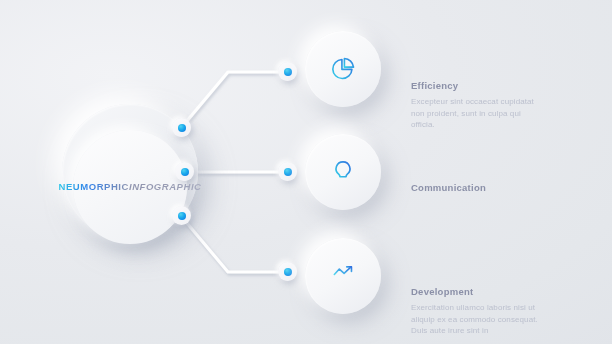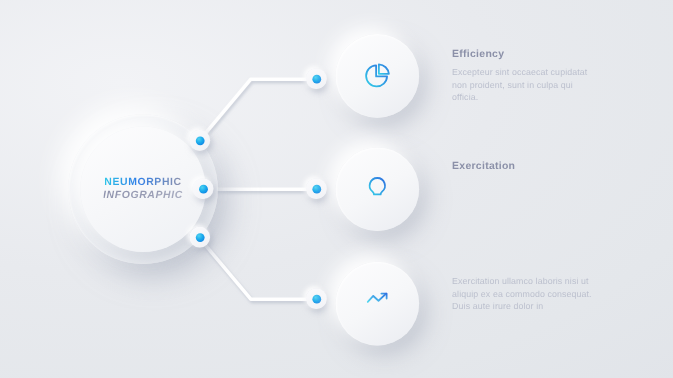--- a/index.html
+++ b/index.html
@@ -33,32 +33,32 @@
     border-radius: 50%;
     background: linear-gradient(145deg, #f7f8fa 0%, #eceef2 55%, #e4e7ec 100%);
     box-shadow:
       -10px -10px 22px rgba(255,255,255,0.95),
       10px 12px 26px rgba(163,170,186,0.55),
       inset 1px 1px 2px rgba(255,255,255,0.7);
   }
   .hub-inner {
     position: absolute;
     left: 11px;
-    top: 11px;
+    top: 26px;
     width: 114px;
     height: 114px;
     border-radius: 50%;
     background: linear-gradient(150deg, #fdfdfe 0%, #f6f7f9 50%, #eef0f4 100%);
     box-shadow:
       -5px -5px 12px rgba(255,255,255,0.9),
       5px 6px 14px rgba(165,172,188,0.40);
     display: flex;
     align-items: center;
     justify-content: center;
-    flex-direction: column;
+    flex-direction: row;
   }
   .hub-line1, .hub-line2 {
     font-size: 9.5px;
     font-weight: bold;
     letter-spacing: 0.55px;
     line-height: 12px;
     -webkit-background-clip: text;
     background-clip: text;
     color: transparent;
     -webkit-text-fill-color: transparent;
@@ -115,20 +115,21 @@
     display: flex;
     align-items: center;
     justify-content: center;
   }
   .icon-circle svg { display: block; }
 
   
   .txt-block {
     position: absolute;
     width: 128px;
+    margin-top: 36px;
   }
   .txt-title {
     font-size: 9.5px;
     font-weight: bold;
     color: #8b90a8;
     letter-spacing: 0.25px;
     margin-bottom: 5px;
   }
   .txt-body {
     font-size: 8px;
@@ -230,20 +231,21 @@
       </g>
     </svg>
   </div>
 
   <div class="txt-block" style="left:411px; top:44px;">
     <div class="txt-title">Efficiency</div>
     <div class="txt-body">Excepteur sint occaecat cupidatat non proident, sunt in culpa qui officia.</div>
   </div>
 
   <div class="txt-block" style="left:411px; top:146px;">
-    <div class="txt-title">Exercitation</div>
+    <div class="txt-title">Communication</div>
   </div>
 
   <div class="txt-block" style="left:411px; top:250px;">
-    <div class="txt-body">Exercitation ullamco laboris nisi ut aliquip ex ea commodo consequat. Duis aute irure dolor in</div>
+    <div class="txt-title">Development</div>
+    <div class="txt-body">Exercitation ullamco laboris nisi ut aliquip ex ea commodo consequat. Duis aute irure sint in</div>
   </div>
 
 </div>
 
 </body></html>

